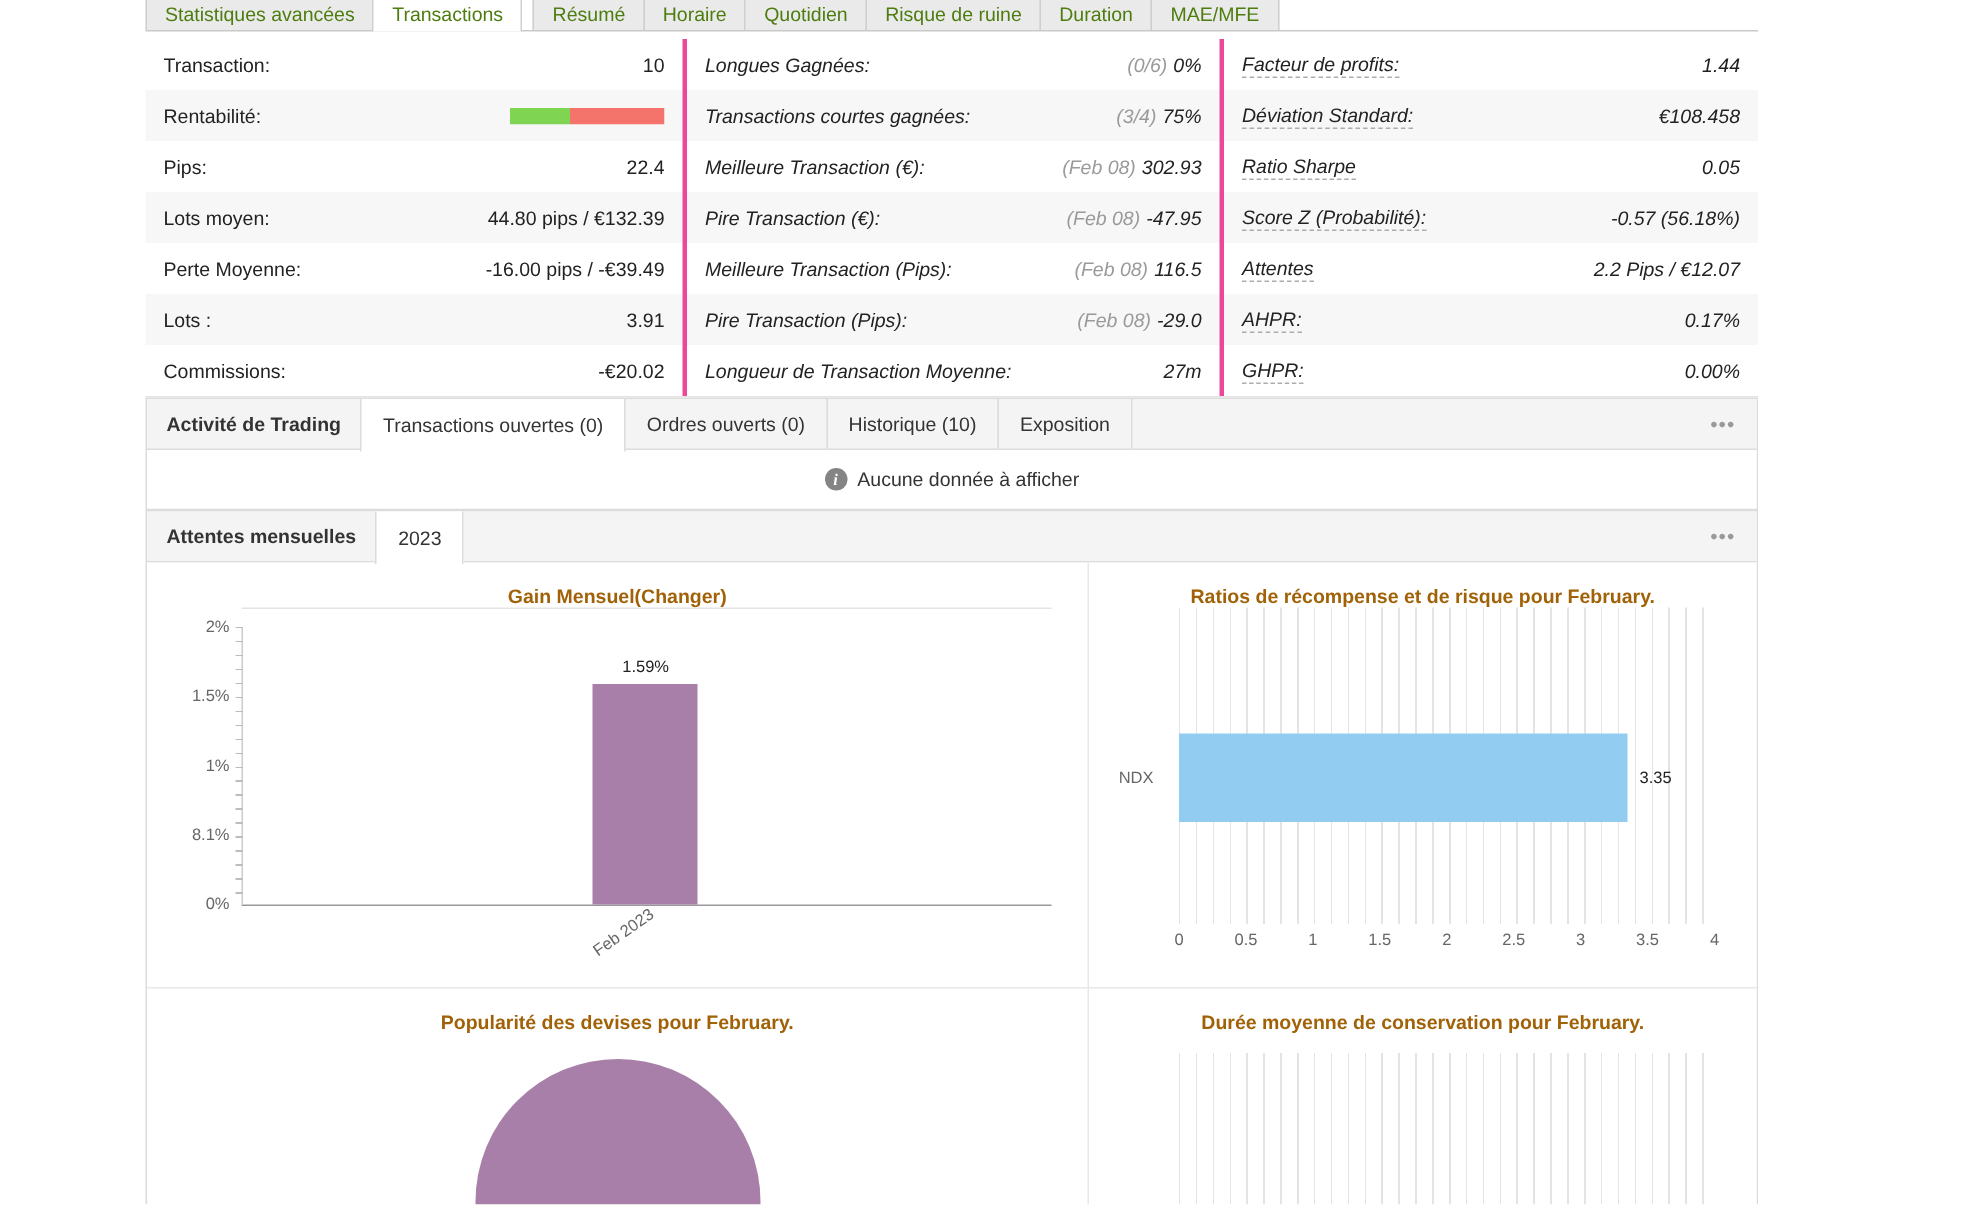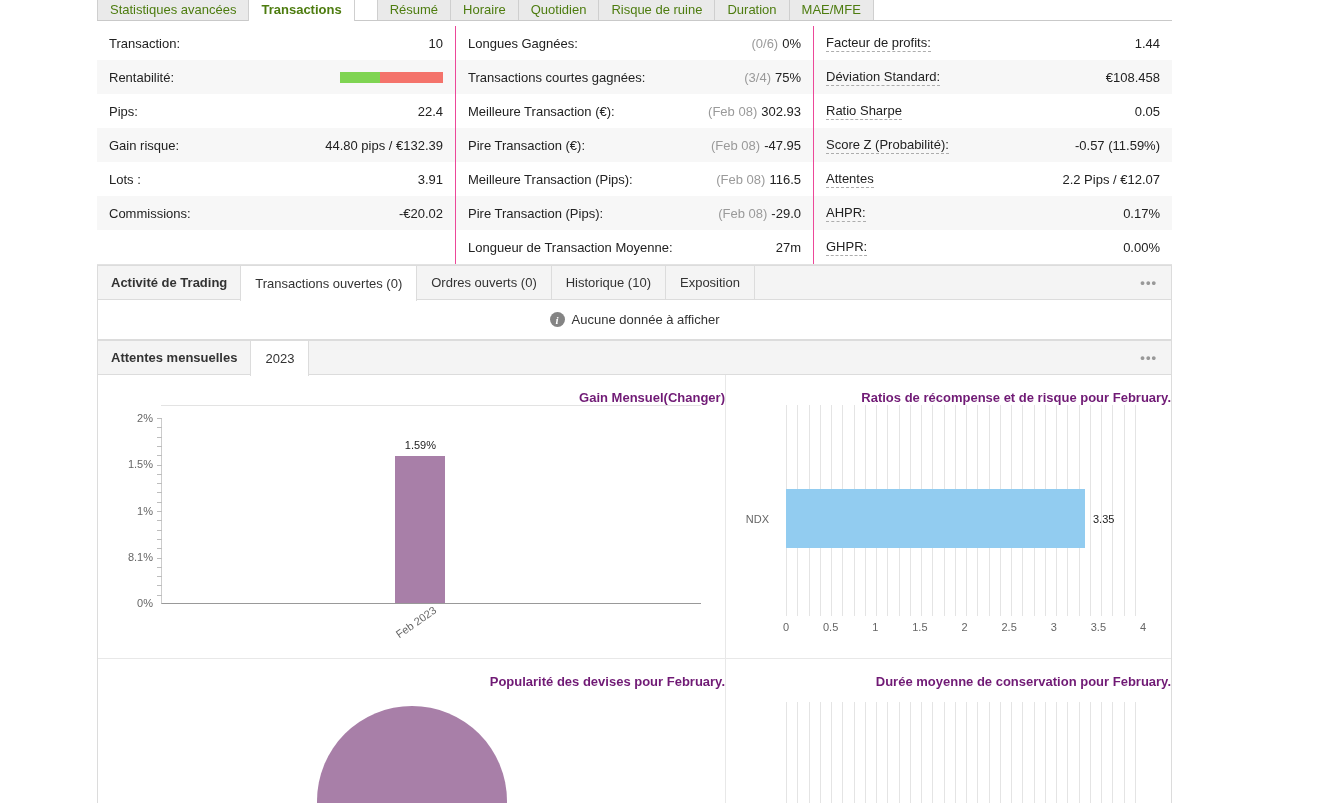--- a/index.html
+++ b/index.html
@@ -7,27 +7,27 @@
   body { font-family:"Liberation Sans", sans-serif; }
   .page { position:relative; width:1318px; height:803px; overflow:hidden; background:#fff; }
   .content { position:absolute; left:97px; top:0; width:1075px; }
 
   
   .tabbar { display:flex; align-items:flex-end; height:21px; border-bottom:1px solid #c9c9c9; }
   .tab { height:21px; line-height:19px; padding:0 12px; font-size:13px; color:#4d7c0f;
          background:#eaeaea; border:1px solid #cfcfcf; border-bottom:none; margin-right:-1px;
          cursor:pointer; white-space:nowrap; }
   .tab.active { background:#fff; position:relative; z-index:2; height:22px; margin-bottom:-1px; }
-  .tab.gap { margin-right:22px;font-weight:bold; }
+  .tab.gap { margin-right:7px; }
 
   
   .stats { display:flex; margin-top:5px; border-bottom:1px solid #e2e2e2; }
   .scol { width:358px; }
   .scol:last-child { flex:1; }
-  .scol + .scol { border-left:1px solid #ec4899; }
+  .scol + .scol { border-left:3px solid #ec4899;font-style:italic; }
   .srow { height:34px; display:flex; justify-content:space-between; align-items:center;
           padding:0 12px; font-size:13px; color:#222; }
   .scol .srow:nth-child(even) { background:#f7f7f7; }
   .slabel { white-space:nowrap; }
   .slabel.u { border-bottom:1px dashed #adadad; padding-bottom:1px; }
   .sval { white-space:nowrap; text-align:right; }
   .muted { color:#9a9a9a; margin-right:4px; }
   .pbar { display:flex; width:103px; height:11px; overflow:hidden; }
   .pbar span { display:block; height:100%; }
 
@@ -46,33 +46,33 @@
   .info-icon { width:15px; height:15px; border-radius:50%; background:#848484; color:#fff;
                font-size:11px; font-style:italic; font-weight:bold; font-family:"Liberation Serif", serif;
                display:flex; align-items:center; justify-content:center; }
 
   
   .charts { display:grid; grid-template-columns:627px 1fr; }
   .ccell { position:relative; background:#fff; }
   .ccell.top { height:283px; }
   .ccell.bottom { height:400px; border-top:1px solid #e8e8e8; }
   .ccell.rightcol { border-left:1px solid #e8e8e8; }
-  .ctitle { text-align:right; font-size:13px; font-weight:bold; color:#701a75;
+  .ctitle { text-align:center; font-size:13px; font-weight:bold; color:#a16207;
             padding-top:15px; line-height:15px; }
 
   
   .c1-plot { position:relative; margin:0 24px 0 63px; height:199px; border-top:1px solid #e3e3e3; }
   .c1-scale { position:absolute; left:0; right:0; bottom:0; height:186px;
               border-bottom:1px solid #999; border-left:1px solid #ccc; }
   .c1-ticks { position:absolute; left:-5px; top:0; bottom:0; width:5px;
               background:repeating-linear-gradient(to bottom, #bdbdbd 0 1px, transparent 1px 9.3px); }
   .c1-ylabel { position:absolute; right:calc(100% + 9px); transform:translateY(-50%);
                font-size:11px; color:#666; white-space:nowrap; }
   .c1-ylabel.y0{top:0} .c1-ylabel.y1{top:25%} .c1-ylabel.y2{top:50%} .c1-ylabel.y3{top:75%} .c1-ylabel.y4{top:100%}
-  .c1-bar { position:absolute; bottom:0; left:calc(49.8% - 35px); width:50px; cursor:pointer; }
+  .c1-bar { position:absolute; bottom:0; left:calc(49.8% - 35px); width:70px; cursor:pointer; }
   .c1-bar-label { position:absolute; top:-17px; left:50%; transform:translateX(-50%);
                   font-size:11px; color:#222; white-space:nowrap; }
   .c1-xlabel { position:absolute; top:calc(100% + 13px); left:calc(49.8% - 14px);
                transform:translateX(-50%) rotate(-35deg); font-size:11px; color:#666; white-space:nowrap; }
 
   
   .c2-plot { position:relative; margin:0 28px 0 60px; height:211px;
              background:repeating-linear-gradient(to right, #e4e4e4 0 1px, transparent 1px 11.25px); }
   .c2-cat { position:absolute; right:calc(100% + 17px); top:54%; transform:translateY(-50%);
             font-size:11px; color:#666; }
@@ -123,22 +123,26 @@
           <span class="pbar">
             <span style="width: 39%; background: rgb(127, 212, 82);"></span>
             <span style="width: 61%; background: rgb(244, 115, 107);"></span>
           </span>
         </div>
         <div class="srow">
           <span class="slabel">Pips:</span>
           <span class="sval">22.4</span>
         </div>
         <div class="srow">
-          <span class="slabel">Gain risque:</span>
+          <span class="slabel">Lots moyen:</span>
           <span class="sval">44.80 pips / €132.39</span>
+        </div>
+        <div class="srow">
+          <span class="slabel">Perte Moyenne:</span>
+          <span class="sval">-16.00 pips / -€39.49</span>
         </div>
         <div class="srow">
           <span class="slabel">Lots :</span>
           <span class="sval">3.91</span>
         </div>
         <div class="srow">
           <span class="slabel">Commissions:</span>
           <span class="sval">-€20.02</span>
         </div>
       </div>
@@ -182,21 +186,21 @@
         <div class="srow">
           <span class="slabel u">Déviation Standard:</span>
           <span class="sval">€108.458</span>
         </div>
         <div class="srow">
           <span class="slabel u">Ratio Sharpe</span>
           <span class="sval">0.05</span>
         </div>
         <div class="srow">
           <span class="slabel u">Score Z (Probabilité):</span>
-          <span class="sval">-0.57 (11.59%)</span>
+          <span class="sval">-0.57 (56.18%)</span>
         </div>
         <div class="srow">
           <span class="slabel u">Attentes</span>
           <span class="sval">2.2 Pips / €12.07</span>
         </div>
         <div class="srow">
           <span class="slabel u">AHPR:</span>
           <span class="sval">0.17%</span>
         </div>
         <div class="srow">

